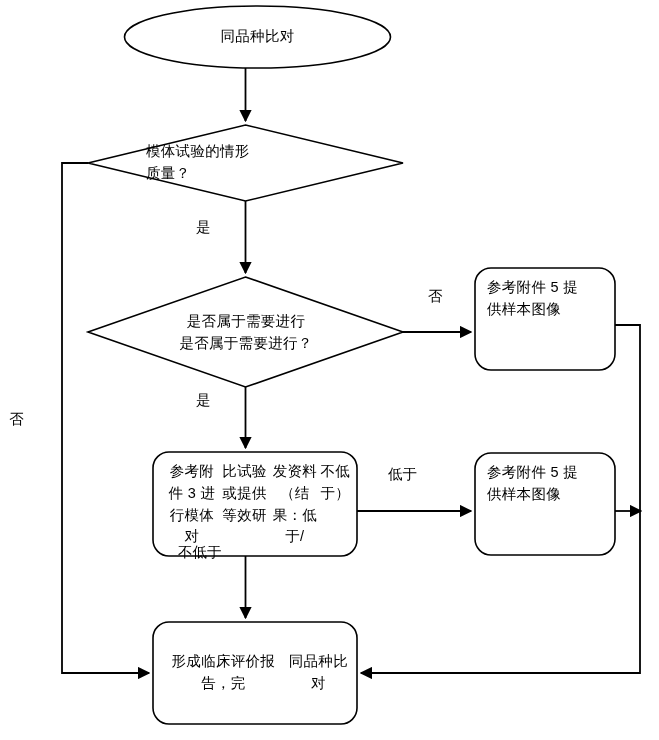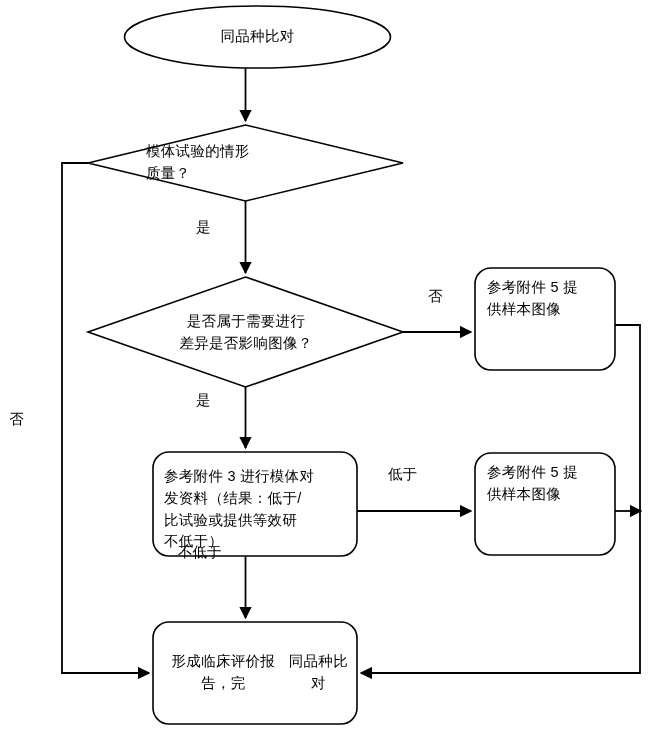--- a/index.html
+++ b/index.html
@@ -98,32 +98,32 @@
     <span>同品种比对</span>
   </div>
 
   <div class="node-text" style="left:146px; top:131px; width:200px; height:64px; flex-direction:column; align-items:flex-start;">
     <span>模体试验的情形</span>
     <span>质量？</span>
   </div>
 
   <div class="node-text" style="left:146px; top:301px; width:200px; height:64px; flex-direction:column; align-items:center;">
     <span>是否属于需要进行</span>
-    <span>差异是否影响图像？</span>
+    <span>是否属于需要进行？</span>
   </div>
 
   <div class="node-text" style="left:487px; top:277px; width:118px; height:54px; flex-direction:column; align-items:flex-start; justify-content:flex-start;">
     <span>参考附件 5 提</span>
     <span>供样本图像</span>
   </div>
 
-  <div class="node-text" style="left:164px; top:461px; width:186px; height:92px; flex-direction:column; align-items:flex-start; justify-content:flex-end;">
+  <div class="node-text" style="left:164px; top:461px; width:186px; height:92px; flex-direction:row; align-items:flex-start; justify-content:flex-end;">
     <span>参考附件 3 进行模体对</span>
+    <span>比试验或提供等效研</span>
     <span>发资料（结果：低于/</span>
-    <span>比试验或提供等效研</span>
     <span>不低于）</span>
   </div>
 
   <div class="node-text" style="left:487px; top:462px; width:118px; height:54px; flex-direction:column; align-items:flex-start; justify-content:flex-start;">
     <span>参考附件 5 提</span>
     <span>供样本图像</span>
   </div>
 
   <div class="node-text" style="left:160px; top:646px; width:190px; height:54px; flex-direction:row; align-items:center; justify-content:flex-start;">
     <span>形成临床评价报告，完</span>

